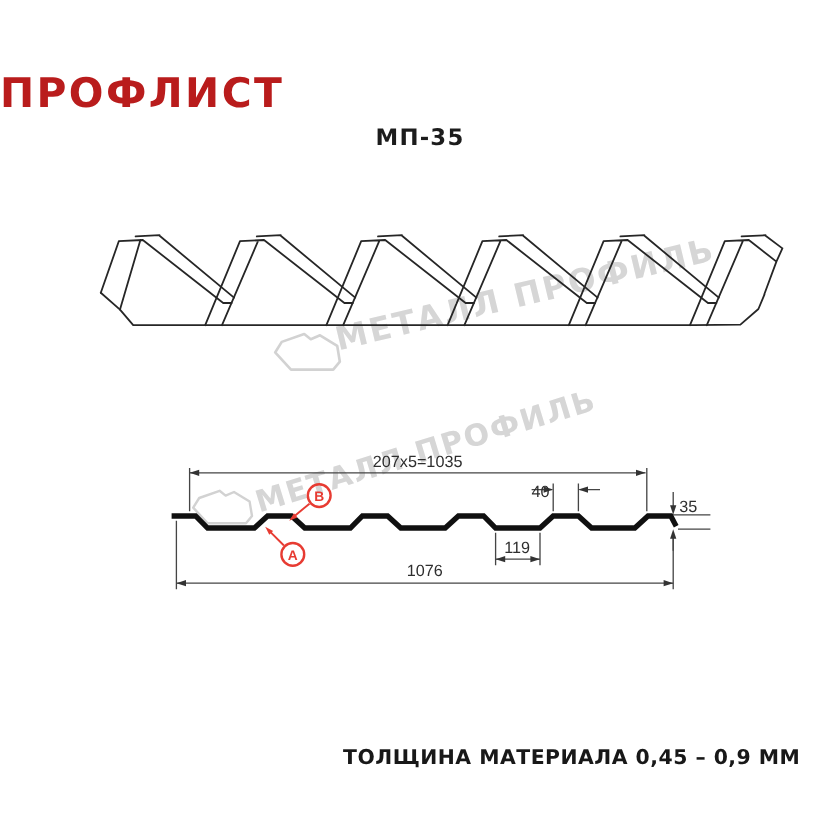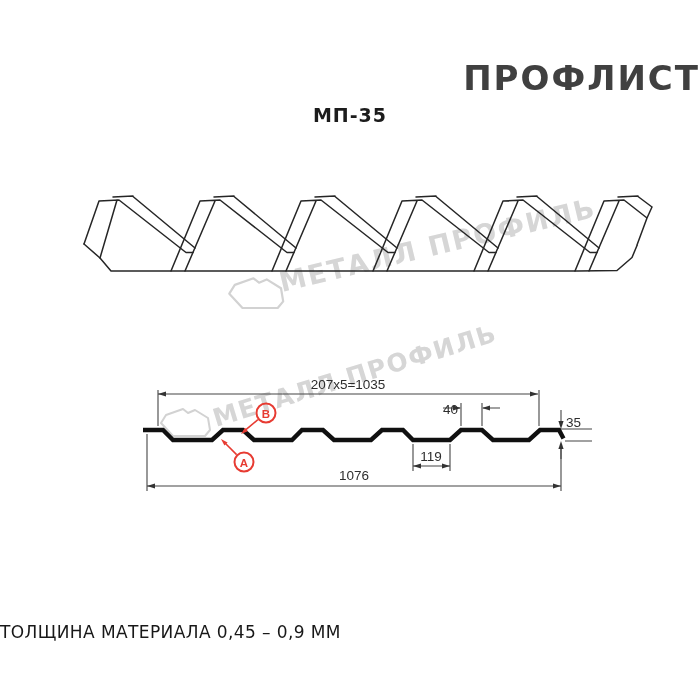--- a/index.html
+++ b/index.html
@@ -1,30 +1,30 @@
 <!DOCTYPE html>
 <html><head>
 <meta charset="utf-8">
 <style>
   html,body{margin:0;padding:0;background:#ffffff;}
   .canvas{
     position:relative;width:700px;height:700px;background:#ffffff;overflow:hidden;
     font-family:"DejaVu Sans","Liberation Sans",sans-serif;
   }
   .title{
-    position:absolute;left:0;top:58px;width:700px;text-align:right;
-    font-size:34px;font-weight:bold;letter-spacing:2px;color:#404040;
+    position:absolute;left:0;top:58px;width:700px;text-align:left;
+    font-size:34px;font-weight:bold;letter-spacing:2px;color:#b91c1c;
   }
   .subtitle{
     position:absolute;left:0;top:104px;width:700px;text-align:center;
     font-size:19px;font-weight:bold;letter-spacing:1px;color:#1c1c1c;
   }
   .footer{
-    position:absolute;left:0;top:622px;width:667px;text-align:left;
-    font-size:17px;font-weight:normal;letter-spacing:0.4px;color:#181818;
+    position:absolute;left:0;top:622px;width:667px;text-align:right;
+    font-size:17px;font-weight:bold;letter-spacing:0.4px;color:#181818;
   }
   svg{position:absolute;left:0;top:0;}
   .wm-text{font-family:"DejaVu Sans","Liberation Sans",sans-serif;font-weight:bold;}
   .dim-label{font-family:"Liberation Sans","DejaVu Sans",sans-serif;font-size:13.5px;fill:#2e2e2e;}
   .red-letter{font-family:"Liberation Sans","DejaVu Sans",sans-serif;font-size:11.5px;font-weight:bold;}
 </style>
 </head>
 <body>
 
 <div class="canvas">

